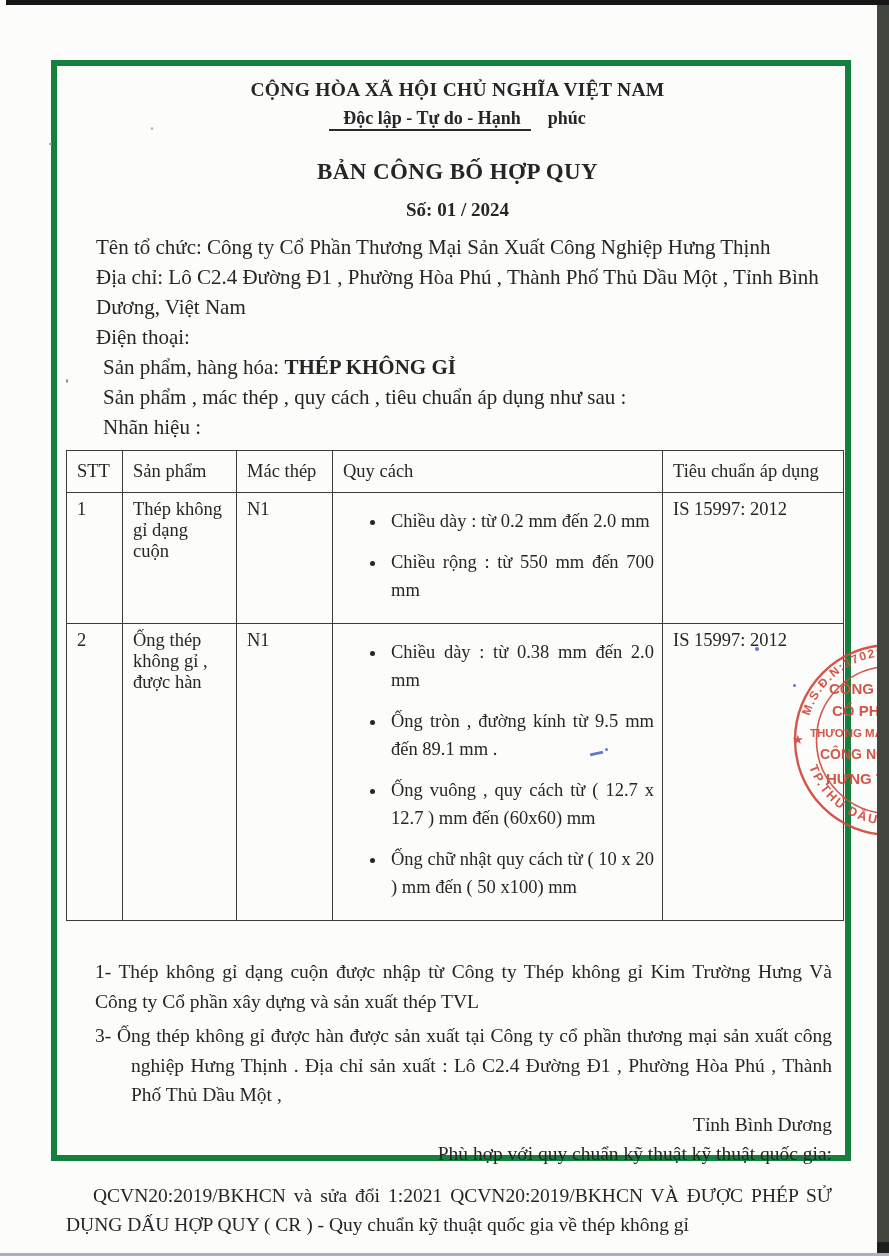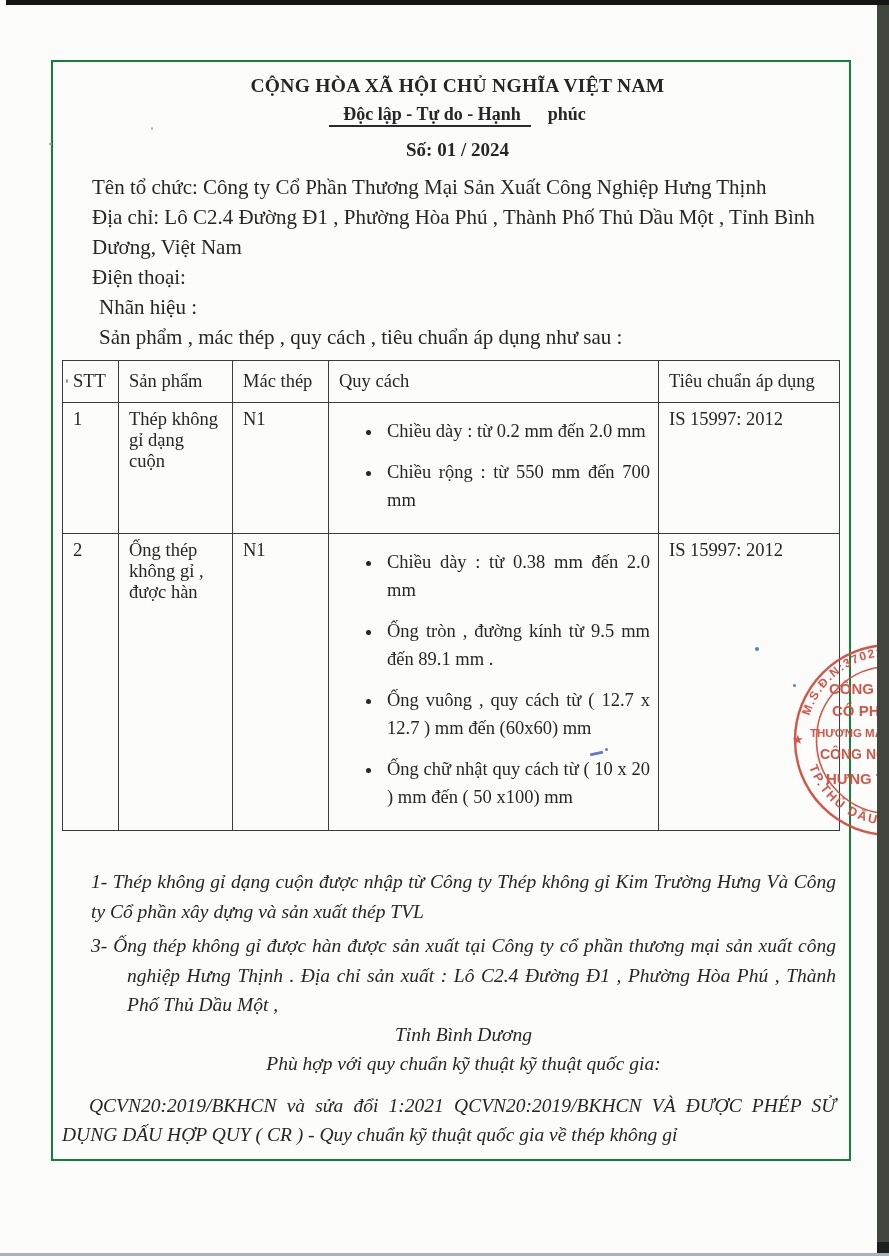--- a/index.html
+++ b/index.html
@@ -11,21 +11,21 @@
   }
   
   .top-bar{position:absolute;left:6px;top:0;width:883px;height:5px;background:#161616;z-index:7;}
   .right-strip{position:absolute;left:877px;top:0;width:12px;height:1254px;background:#41463f;z-index:6;}
   .right-strip::after{content:"";position:absolute;left:0;bottom:0;width:100%;height:12px;background:#1c1f1c;}
   .bottom-line{position:absolute;left:0;top:1253px;width:889px;height:3px;background:#a9b2bb;z-index:6;}
   .speck{position:absolute;border-radius:50%;z-index:2;}
   
   .frame{
     position:absolute;left:51px;top:60px;width:800px;height:1101px;
-    border:2px solid #15803d;box-sizing:border-box;
+    border:6px solid #15803d;box-sizing:border-box;
     padding:0 13px 0 26px;z-index:1;
   }
   .center{text-align:center;font-weight:bold;}
   .national{margin-top:11px;font-size:19.5px;font-weight:bold;letter-spacing:.3px;line-height:26px;}
   .motto{margin-top:3px;font-size:18px;font-weight:bold;line-height:25px;}
   .motto .u{border-bottom:2px solid #2b2b2b;padding:0 10px 1px 14px;}
   .motto .tail{margin-left:17px;}
   .doc-title{margin-top:26px;font-size:23px;font-weight:bold;letter-spacing:.4px;line-height:30px;}
   .doc-number{margin-top:10px;font-size:19px;line-height:26px;}
   
@@ -49,23 +49,23 @@
   th.c-stt,td.c-stt{text-align:center;padding-left:2px;padding-right:2px;}
   td.c-mac{text-align:center;}
   td.c-sp{text-align:justify;padding-right:10px;}
   td.c-qc{padding:2px 8px 2px 0;}
   td.c-qc ul{margin:8px 0 0 0;padding-left:44px;}
   td.c-qc li{margin-bottom:13px;line-height:28px;text-align:justify;padding-left:4px;}
   tr.r1 td{height:98px;}
   tr.r2 td{height:236px;}
   
   .notes{margin-top:36px;font-size:19.5px;line-height:29.5px;}
-  .notes p{margin:0 0 0 12px;text-align:justify;font-style:italic;}
+  .notes p{margin:0 0 0 12px;text-align:justify;}
   .notes .hang{padding-left:36px;text-indent:-36px;margin-top:5px;}
-  .notes .plain{text-align:center;margin-top:0;}
+  .notes .plain{text-align:right;margin-top:0;}
   .notes .qcvn{margin-left:-17px;text-indent:27px;margin-top:12px;}
   
   .stamp{position:absolute;left:770px;top:630px;z-index:5;opacity:.92;}
   .stamp text{fill:#d0493d;font-family:"Liberation Sans","DejaVu Sans",sans-serif;font-weight:bold;}
   .stamp circle{stroke:#d0493d;fill:none;}
   
   .pen{position:absolute;background:#3a56c4;opacity:.8;z-index:4;}
 </style>
 </head>
 <body>
@@ -77,28 +77,32 @@
 <div class="speck" style="left:49px;top:143px;width:3px;height:2px;background:#9a9a9a;"></div>
 <div class="speck" style="left:151px;top:127px;width:2px;height:3px;background:#ababab;"></div>
 
 <div class="frame">
 
   <div class="center national">CỘNG HÒA XÃ HỘI CHỦ NGHĨA VIỆT NAM</div>
   <div class="center motto">
     <span class="u">Độc lập - Tự do - Hạnh</span><span class="tail">phúc</span>
   </div>
 
+  <div class="center doc-title">BẢN CÔNG BỐ HỢP QUY</div>
   <div class="center doc-number">Số: 01 / 2024</div>
 
   <div class="info">
     <div>Tên tổ chức: Công ty Cổ Phần Thương Mại Sản Xuất Công Nghiệp Hưng Thịnh</div>
     <p style="text-align:left;">Địa chỉ: Lô C2.4 Đường Đ1 , Phường Hòa Phú , Thành Phố Thủ Dầu Một , Tỉnh Bình Dương, Việt Nam</p>
     <div>Điện thoại:</div>
+    <div class="indent2">
+      <span>Sản phẩm, hàng hóa: </span><span class="bold">THÉP KHÔNG GỈ</span>
+    </div>
+    <div class="indent2 intro">Sản phẩm , mác thép , quy cách , tiêu chuẩn áp dụng như sau :</div>
     <div class="indent2">Nhãn hiệu :</div>
-    <div class="indent2 intro">Sản phẩm , mác thép , quy cách , tiêu chuẩn áp dụng như sau :</div>
   </div>
 
   <table class="spec">
     <colgroup>
       <col style="width:56px">
         <col style="width:114px">
         <col style="width:96px">
         <col style="width:330px">
         <col style="width:181px">
     </colgroup>

